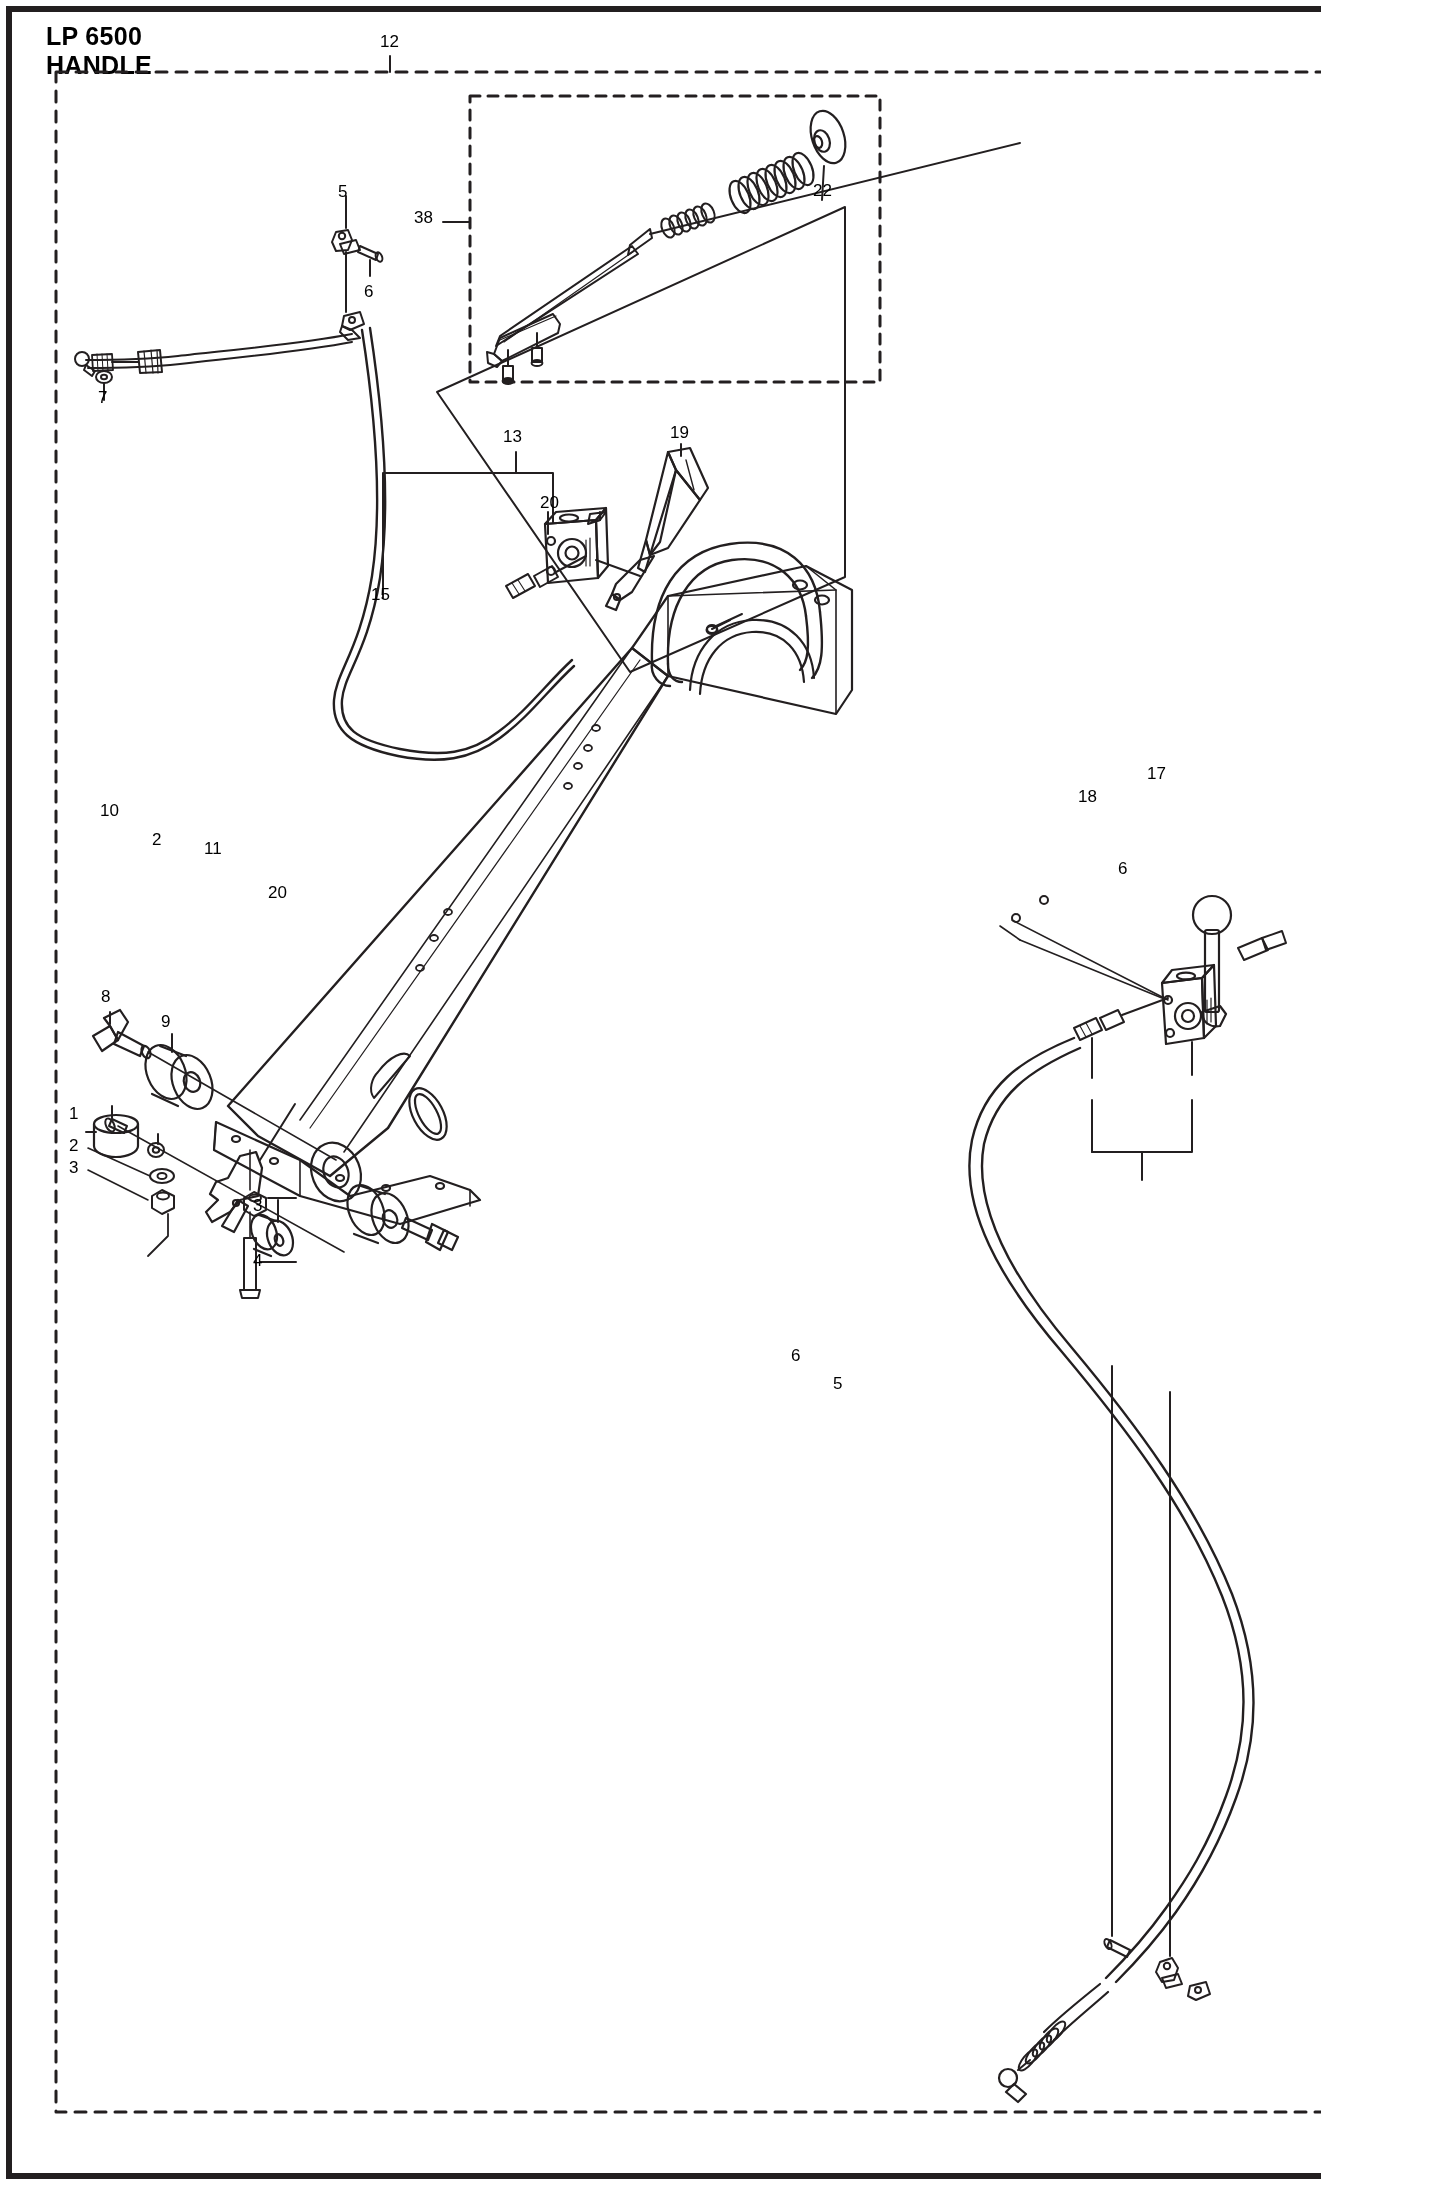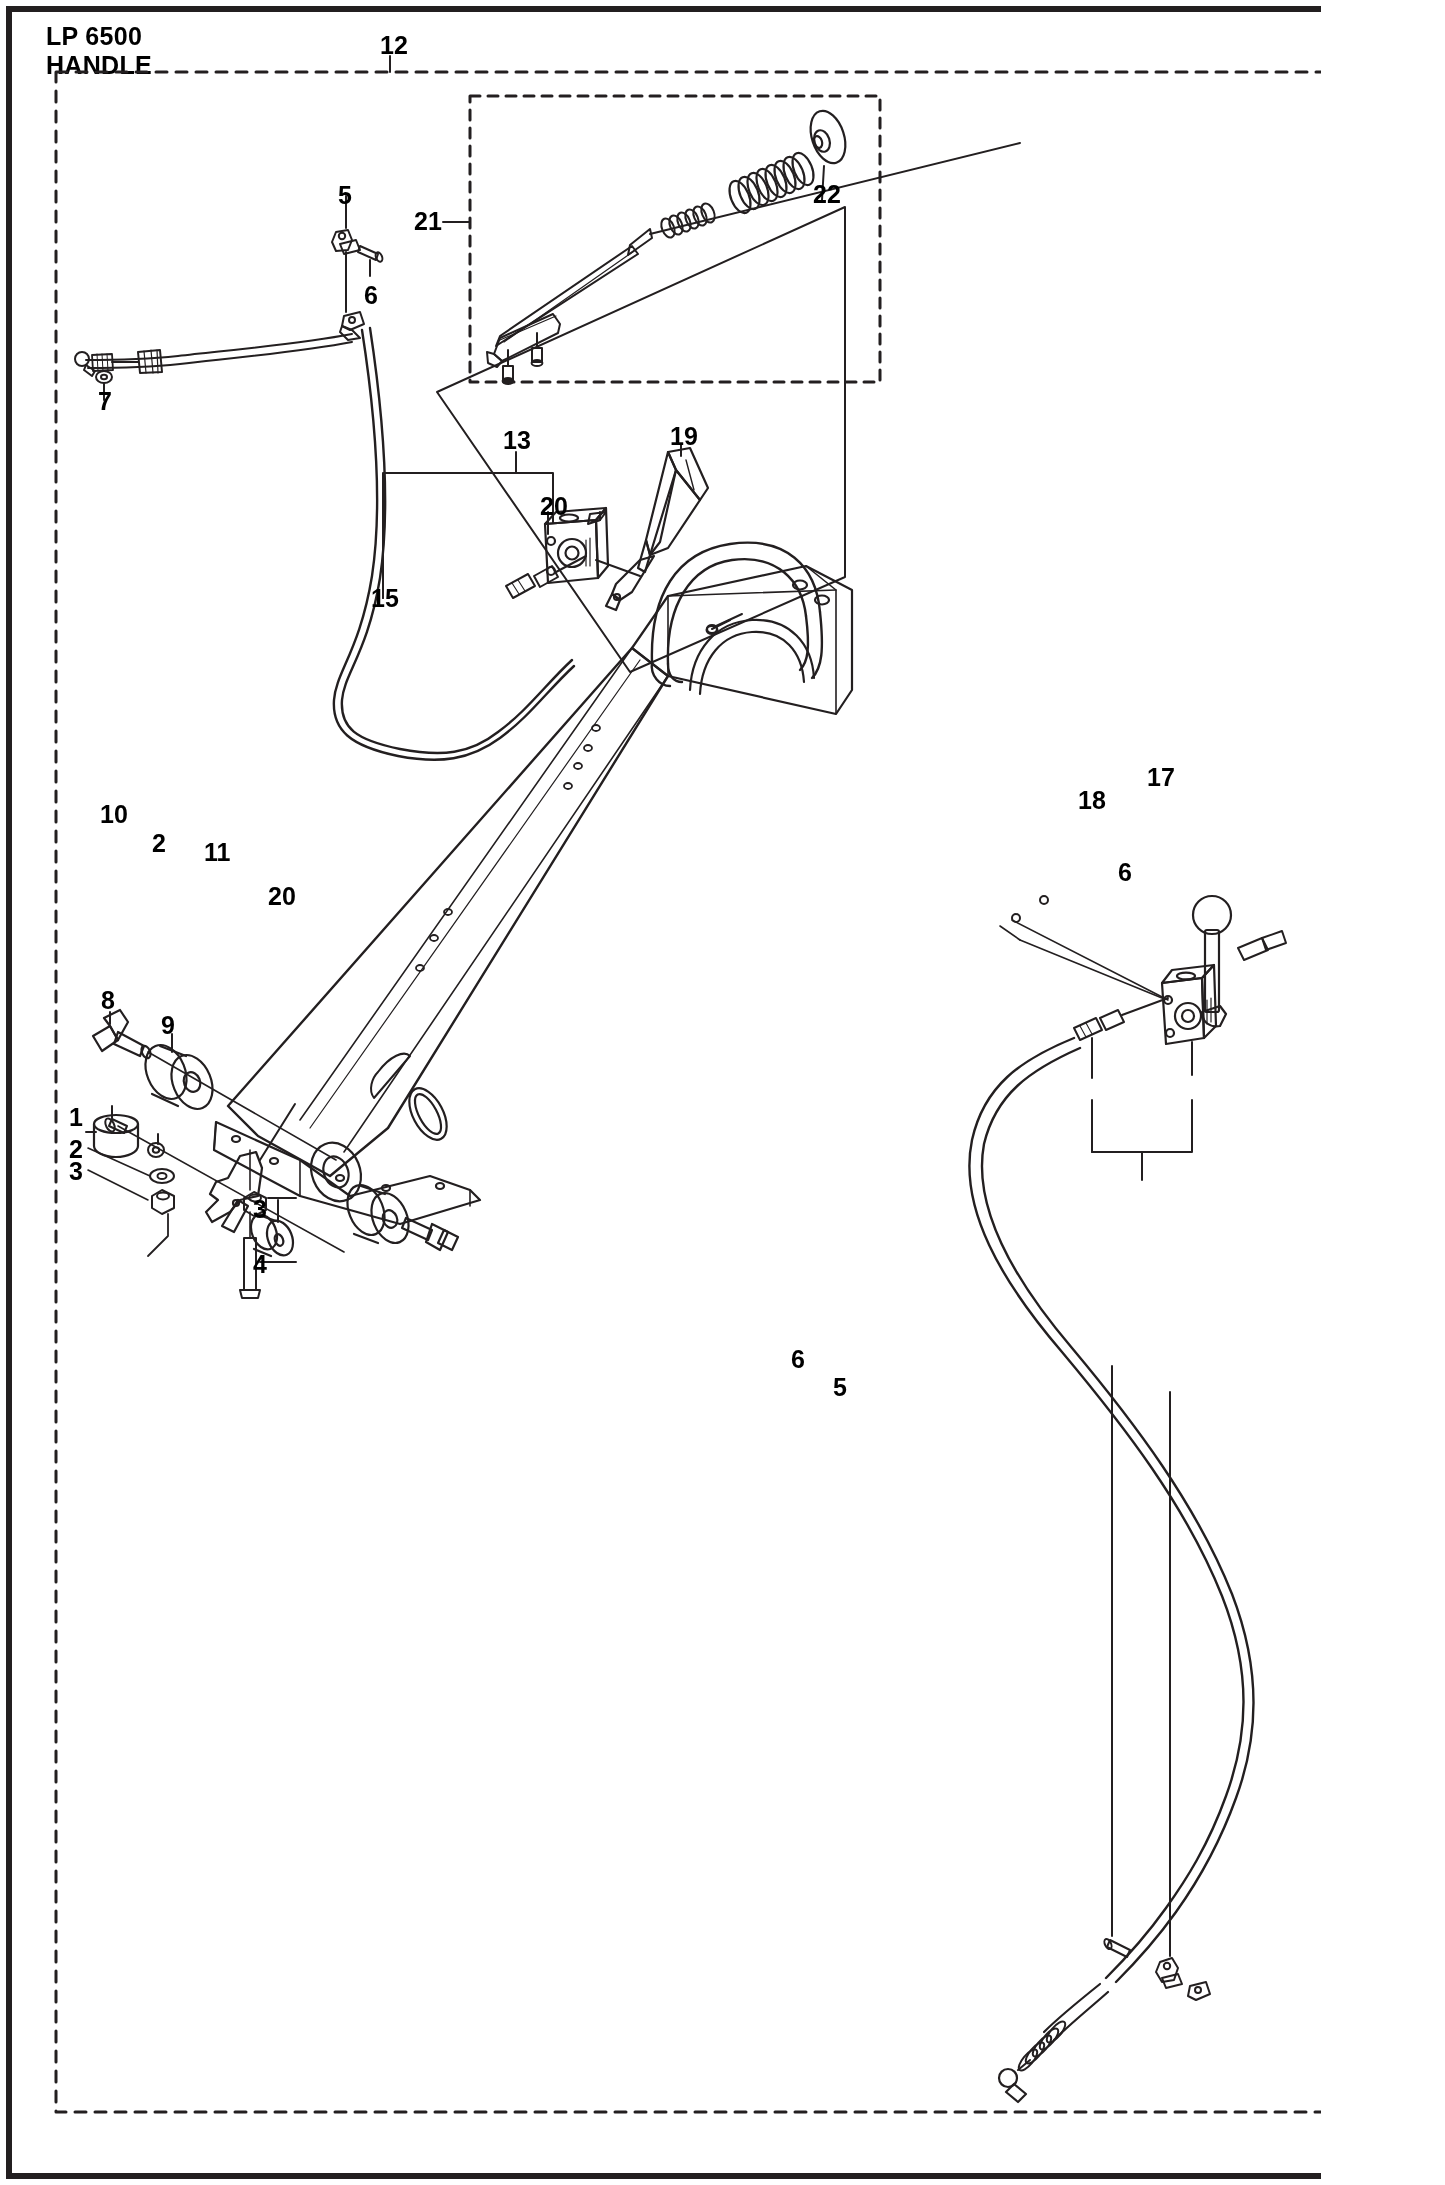--- a/index.html
+++ b/index.html
@@ -41,22 +41,22 @@
   svg#art {
     position: absolute;
     left: 0;
     top: 0;
     width: 1445px;
     height: 2185px;
   }
   .lbl {
     position: absolute;
     font-family: "Liberation Sans", sans-serif;
-    font-size: 25px;
-    font-weight: bold;
+    font-size: 17px;
+    font-weight: normal;
     color: #000000;
     line-height: 1;
     white-space: nowrap;
   }
 </style>
 </head>
 <body>
 
 <div id="page">
 
@@ -492,21 +492,21 @@
         <circle cx="1008" cy="2078" r="9"></circle>
         <path d="M1014,2084 L1026,2094 L1018,2102 L1006,2092 Z"></path>
       </g>
       <line x1="1018" y1="2070" x2="1030" y2="2060" stroke-width="2"></line>
 
     </g>
   </svg>
 
   <div class="lbl" style="left:380px;  top:33px;">12</div>
   <div class="lbl" style="left:338px;  top:183px;">5</div>
-  <div class="lbl" style="left:414px;  top:209px;">21</div>
+  <div class="lbl" style="left:414px;  top:209px;">38</div>
   <div class="lbl" style="left:813px;  top:182px;">22</div>
   <div class="lbl" style="left:364px;  top:283px;">6</div>
   <div class="lbl" style="left:98px;   top:389px;">7</div>
   <div class="lbl" style="left:503px;  top:428px;">13</div>
   <div class="lbl" style="left:670px;  top:424px;">19</div>
   <div class="lbl" style="left:540px;  top:494px;">20</div>
   <div class="lbl" style="left:371px;  top:586px;">15</div>
   <div class="lbl" style="left:1147px; top:765px;text-align:center;">17</div>
   <div class="lbl" style="left:1078px; top:788px;">18</div>
   <div class="lbl" style="left:1118px; top:860px;">6</div>

